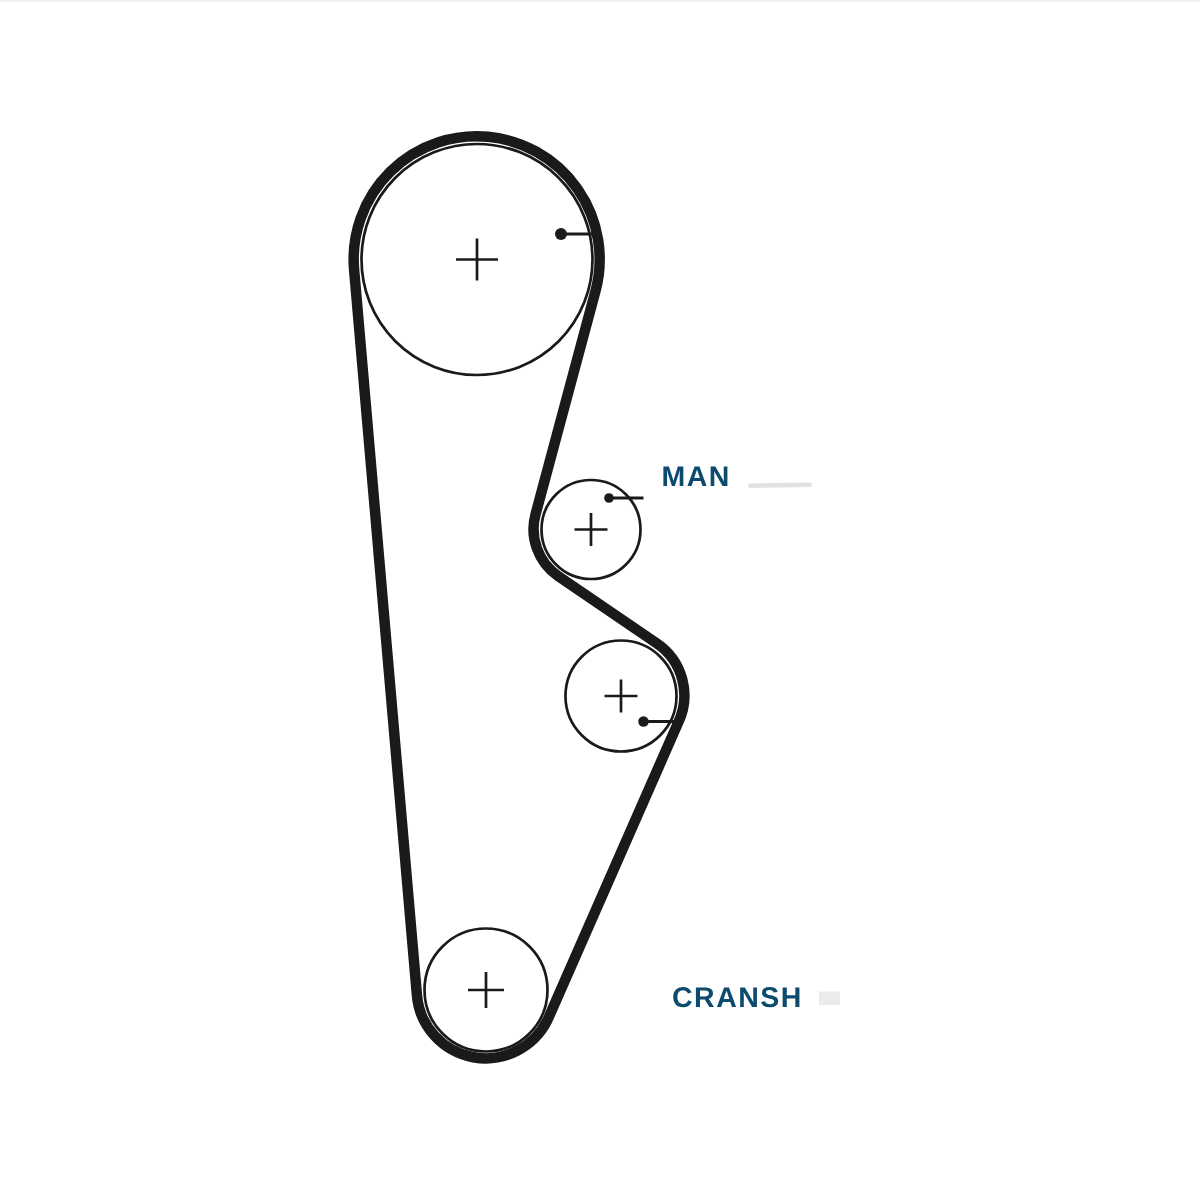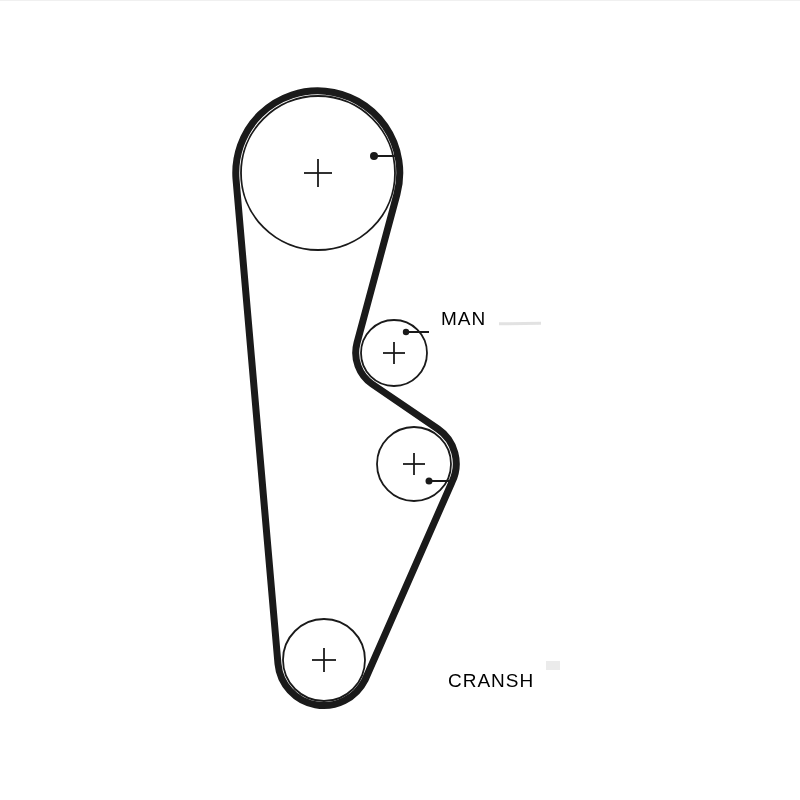--- a/index.html
+++ b/index.html
@@ -44,27 +44,27 @@
     stroke: #1a1a1a;
     stroke-width: 2;
   }
   .mark-dot {
     fill: #1a1a1a;
   }
   .label {
     position: absolute;
     font-size: 19px;
     letter-spacing: 1px;
-    color: #000000;
-    font-weight: 400;
+    color: #0c4a6e;
+    font-weight: 700;
     white-space: nowrap;
     user-select: none;
   }
   .label-upper { left: 441px; top: 307px; }
-  .label-lower { left: 448px; top: 669px; }
+  .label-lower { left: 448px; top: 654px; }
   .faded-artifact {
     position: absolute;
     background: #d6d6d6;
     opacity: 0.7;
   }
   .faded-upper {
     left: 499px; top: 321px;
     width: 42px; height: 3px;
     transform: rotate(-1deg);
   }

